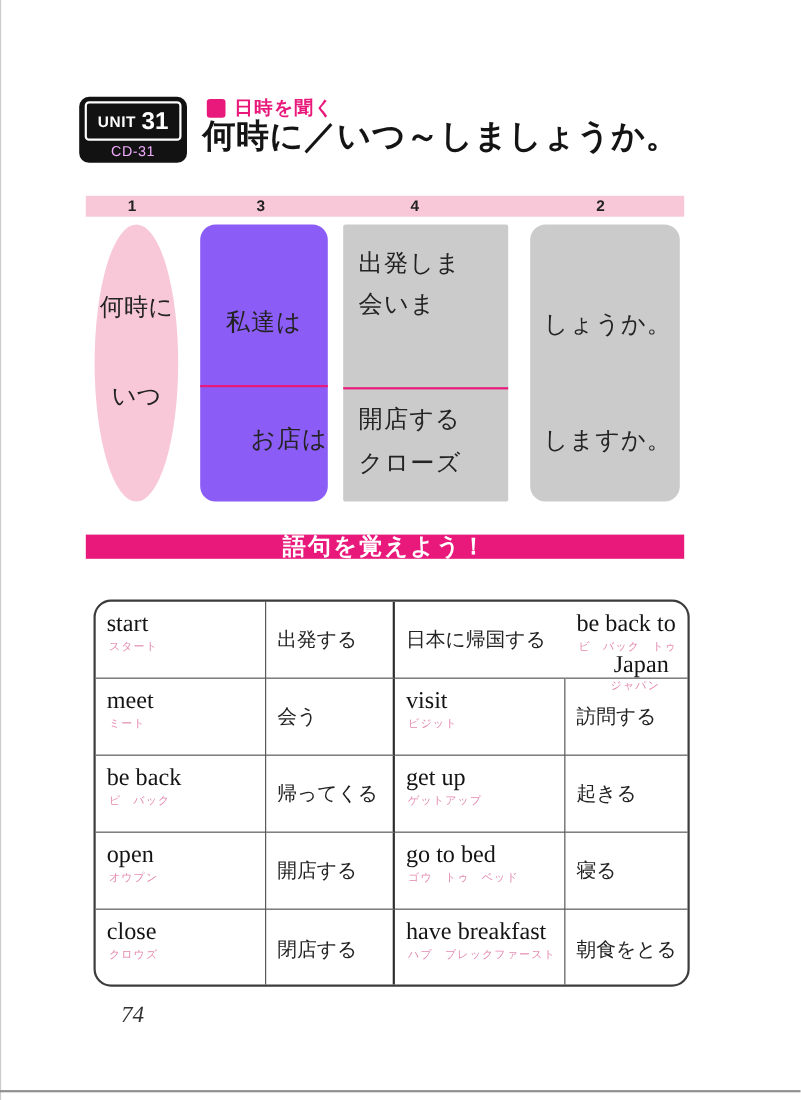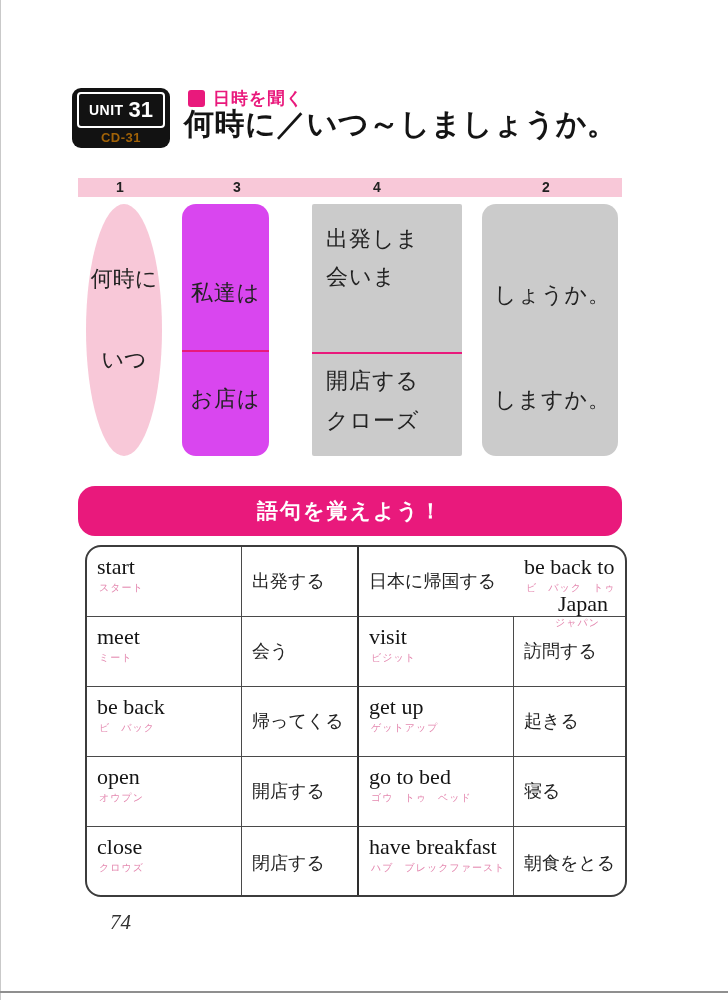--- a/index.html
+++ b/index.html
@@ -14,54 +14,54 @@
   .unit-badge{
     position:absolute;left:72px;top:88px;width:98px;height:60px;
     background:#121212;border-radius:9px;box-sizing:border-box;padding:4px 5px 0;
   }
   .unit-inner{
     border:2px solid #ffffff;border-radius:4px;height:32px;
     display:flex;align-items:center;justify-content:center;gap:5px;
   }
   .unit-word{color:#fff;font-weight:bold;font-size:14px;letter-spacing:.5px;}
   .unit-num{color:#fff;font-weight:bold;font-size:22px;}
-  .cd-label{color:#a16207;font-weight:bold;font-size:13px;text-align:center;margin-top:2px;letter-spacing:.5px;}
+  .cd-label{color:#f0abfc;font-weight:normal;font-size:13px;text-align:center;margin-top:2px;letter-spacing:.5px;}
 
   .section-tag{position:absolute;left:188px;top:87px;display:flex;align-items:center;gap:8px;}
   .tag-square{width:17px;height:17px;background:#e9197c;border-radius:3px;}
   .tag-text{color:#e9197c;font-weight:bold;font-size:17px;letter-spacing:1px;}
 
   .main-title{
     position:absolute;left:184px;top:104px;width:470px;
     font-size:30px;font-weight:900;color:#141414;letter-spacing:.5px;
   }
 
   
   .num-strip{position:absolute;left:78px;top:178px;width:544px;height:19px;background:#f8c8d8;}
   .num-strip span{position:absolute;top:0;width:24px;text-align:center;font-size:14px;font-weight:bold;color:#222;line-height:19px;}
   .num-1{left:30px;} .num-3{left:147px;} .num-4{left:287px;} .num-2{left:456px;}
 
   .shape{position:absolute;top:204px;height:252px;box-sizing:border-box;
          font-family:"Liberation Serif",serif;color:#232323;}
   .shape .line{position:absolute;font-size:22px;letter-spacing:1px;}
   .s-ellipse{left:86px;width:76px;background:#f8c8d8;border-radius:50%;}
   .s-ellipse .line{width:100%;text-align:center;letter-spacing:0;}
-  .s-p3{left:182px;width:87px;background:#d946ef;border-radius:14px;}
+  .s-p3{left:182px;width:116px;background:#8b5cf6;border-radius:14px;}
   .s-p3 .line{width:100%;text-align:center;}
   .s-p4{left:312px;width:150px;background:#cbcbcb;border-radius:2px;}
   .s-p4 .line{left:14px;}
   .s-p2{left:482px;width:136px;background:#cbcbcb;border-radius:14px;}
   .s-p2 .line{left:12px;}
   .divider{position:absolute;left:0;right:0;height:2px;background:#e9197c;}
 
   
   .vocab-banner{
-    position:absolute;left:78px;top:486px;width:544px;height:50px;background:#e9197c;
+    position:absolute;left:78px;top:486px;width:544px;height:22px;background:#e9197c;
     display:flex;align-items:center;justify-content:center;
-    color:#ffffff;font-weight:bold;font-size:21px;letter-spacing:2px;border-radius:17px;
+    color:#ffffff;font-weight:bold;font-size:21px;letter-spacing:2px;
   }
 
   
   .vtable{
     position:absolute;left:85px;top:545px;width:542px;height:352px;
     display:grid;grid-template-columns:155px 117px 155px 115px;
     grid-template-rows:70px 70px 70px 70px 72px;
     border:2px solid #3c3c3c;border-radius:16px;box-sizing:border-box;overflow:hidden;
     background:#ffffff;
   }
@@ -112,21 +112,21 @@
   </div>
 
   <div class="shape s-ellipse">
     <div class="line" style="top:60px;">何時に</div>
     <div class="line" style="top:141px;">いつ</div>
   </div>
 
   <div class="shape s-p3">
     <div class="line" style="top:74px;">私達は</div>
     <div class="divider" style="top:146px;"></div>
-    <div class="line" style="top:180px;">お店は</div>
+    <div class="line" style="top:180px;text-align:right;">お店は</div>
   </div>
 
   <div class="shape s-p4">
     <div class="line" style="top:20px;">出発しま</div>
     <div class="line" style="top:58px;">会いま</div>
     <div class="divider" style="top:148px;"></div>
     <div class="line" style="top:162px;">開店する</div>
     <div class="line" style="top:202px;">クローズ</div>
   </div>
 

